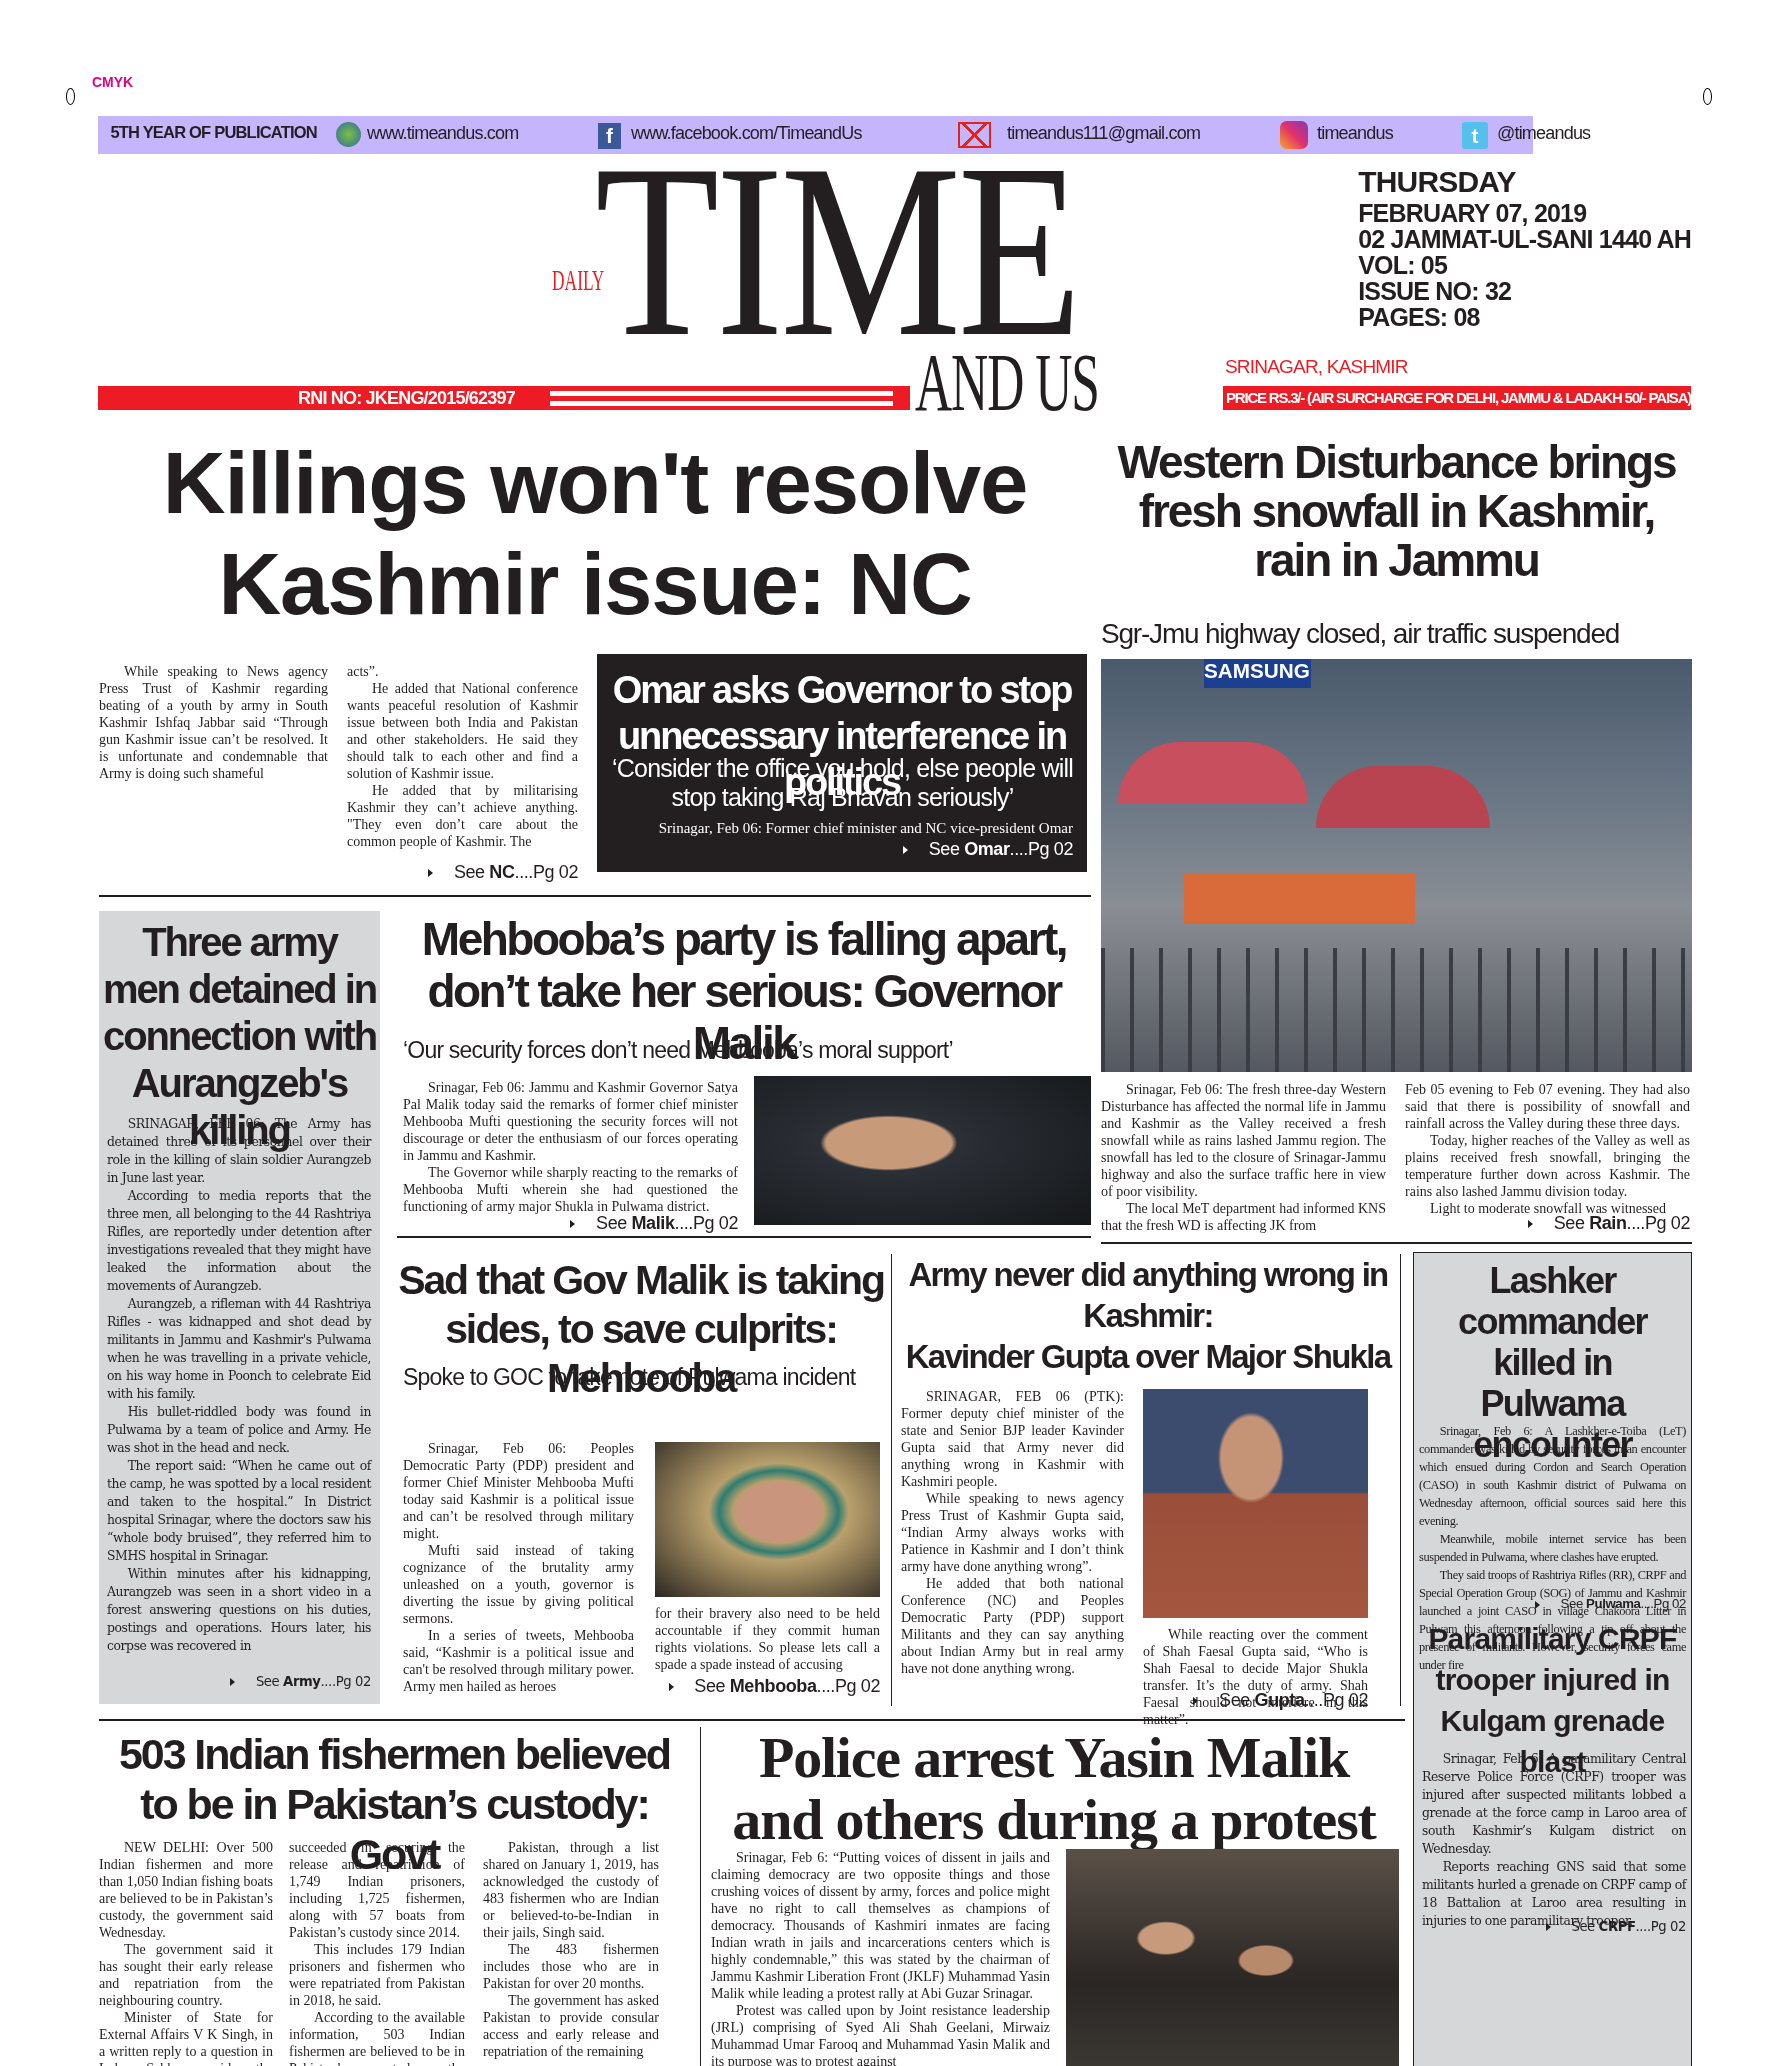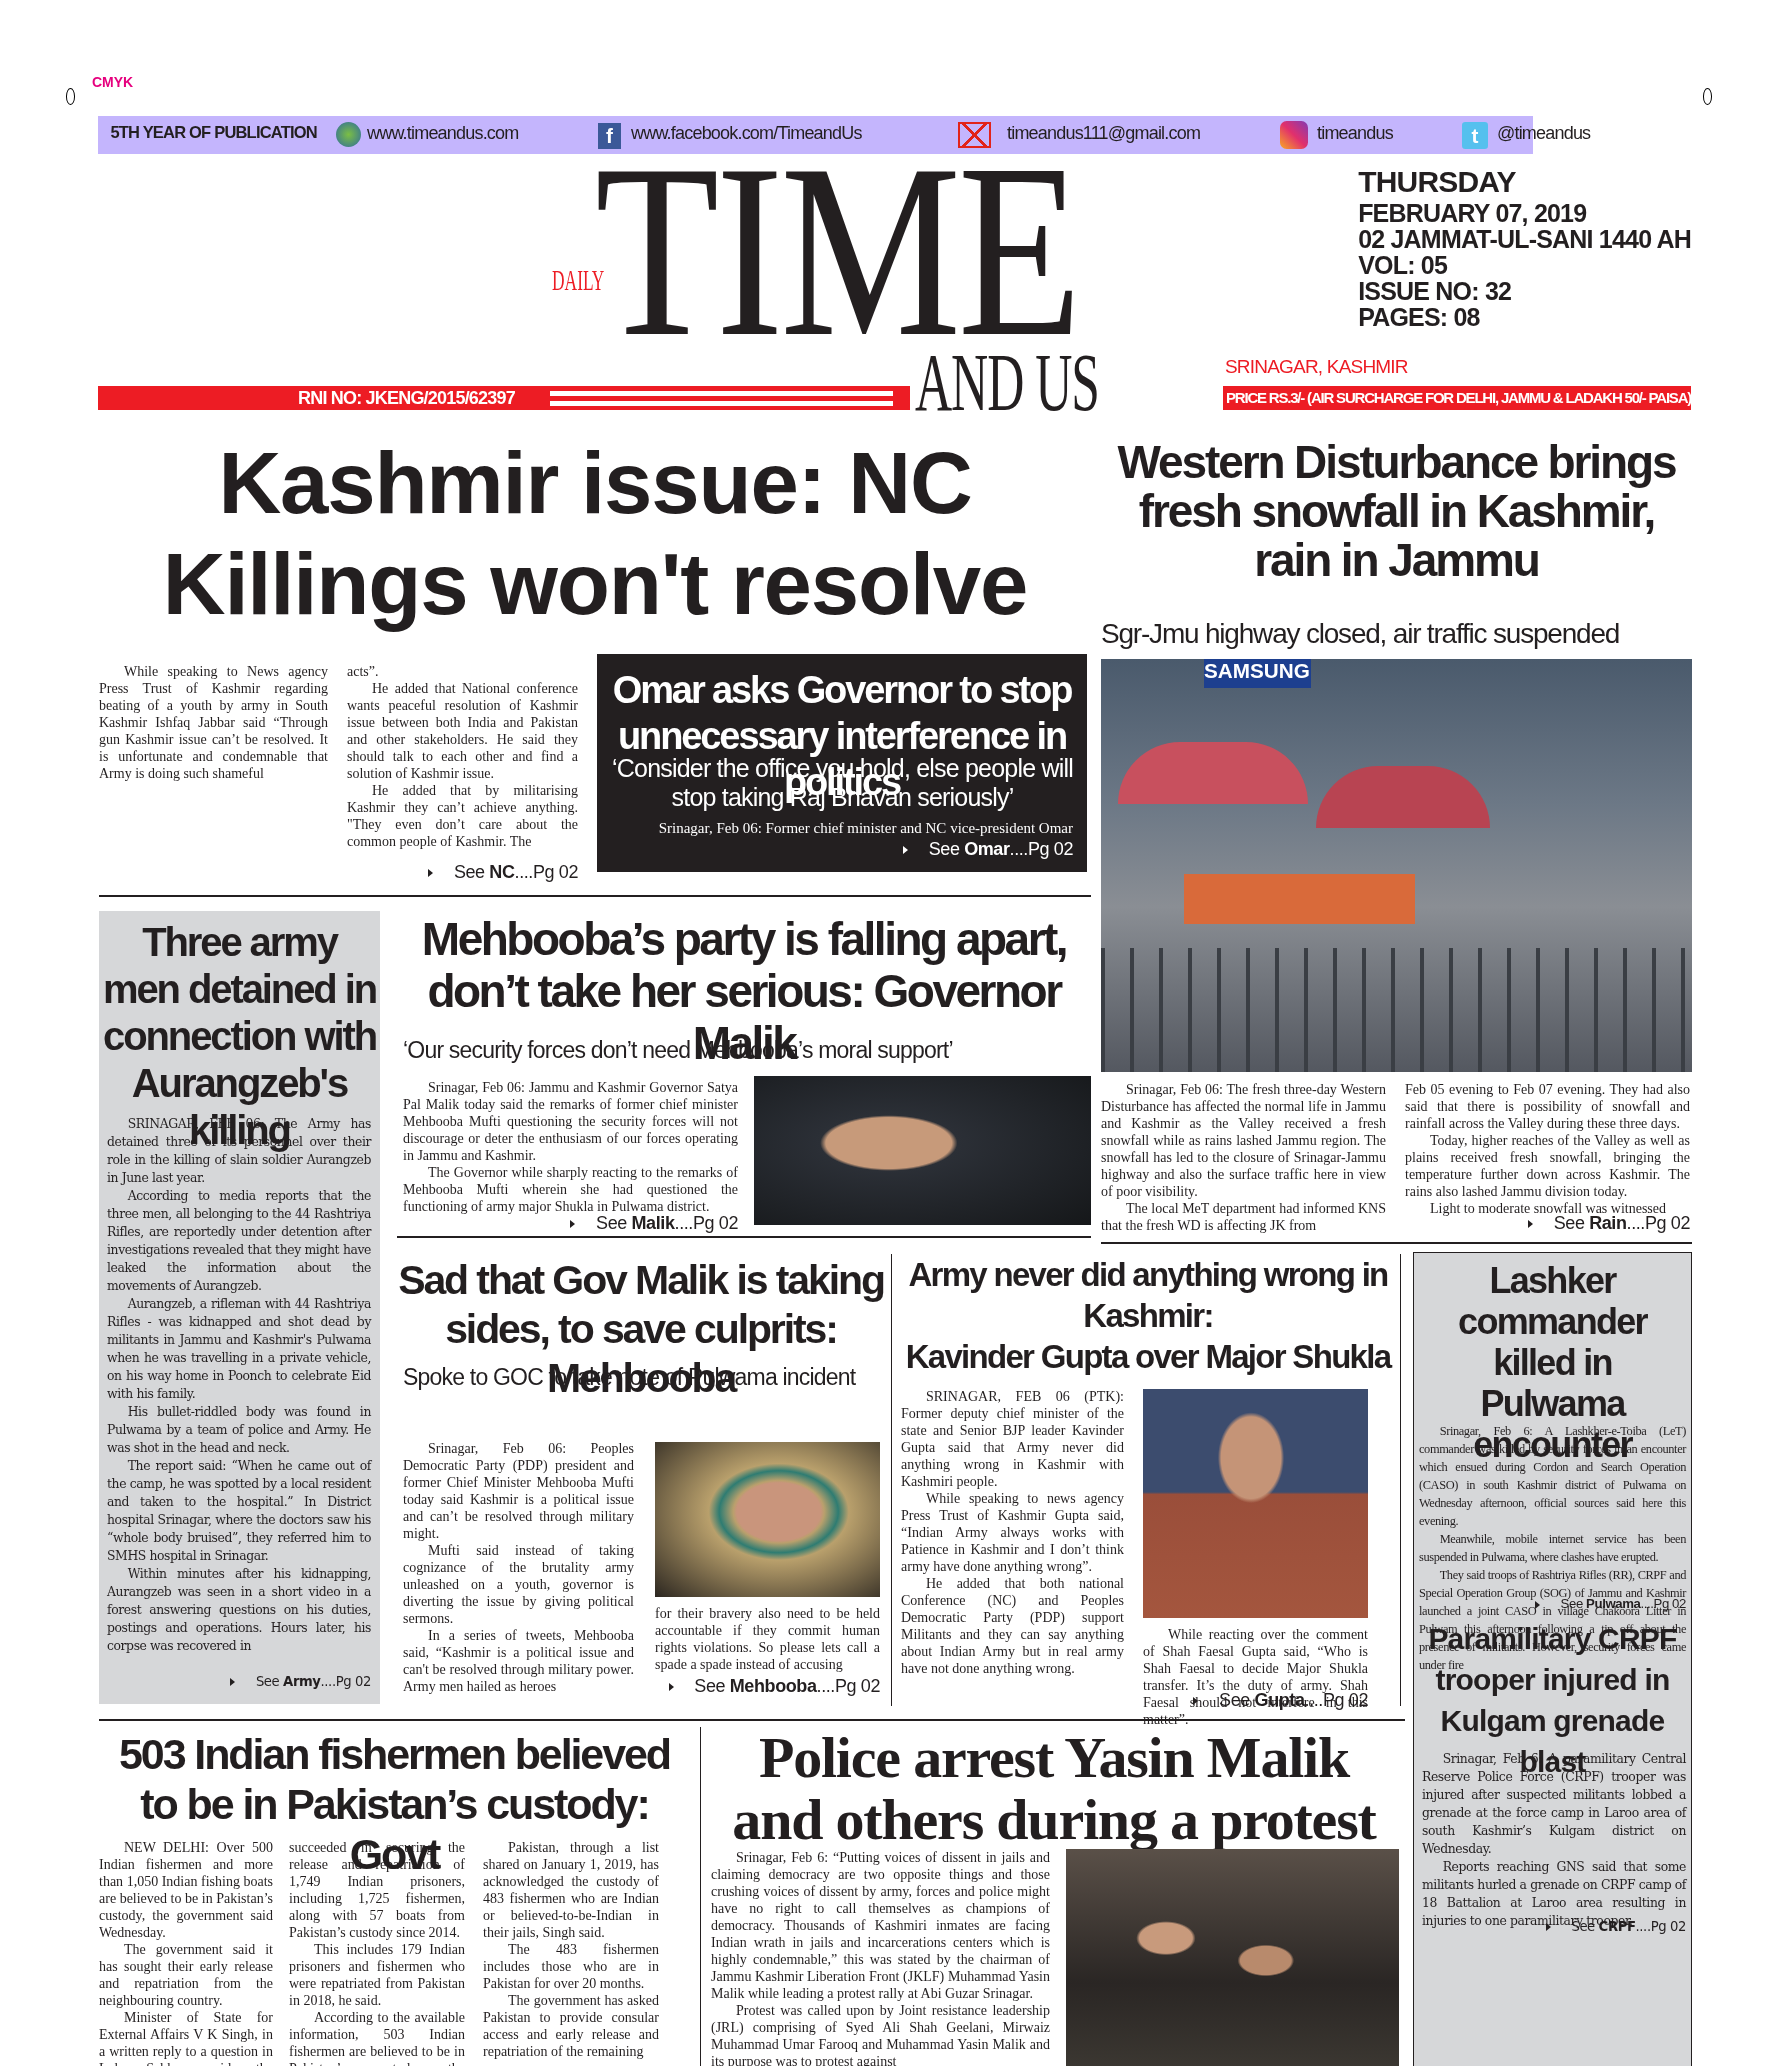--- a/index.html
+++ b/index.html
@@ -57,22 +57,22 @@
 <div class="abs cond" style="right:90px;top:163px;text-align:left;font-weight:bold;font-size:25px;line-height:26px">
   <div style="font-size:30px;line-height:37px">THURSDAY</div>
   <div>FEBRUARY 07, 2019</div>
   <div>02 JAMMAT-UL-SANI 1440 AH</div>
   <div>VOL: 05</div>
   <div>ISSUE NO: 32</div>
   <div>PAGES: 08</div>
 </div>
 
 <div class="abs hl" style="left:99px;top:432px;width:992px;font-size:87px;line-height:101px">
+  <div>Killings won't resolve</div>
   <div>Kashmir issue:  NC</div>
-  <div>Killings won't resolve</div>
 </div>
 <div class="abs body" style="left:99px;top:663px;width:229px">
     <p>While speaking to News agency Press Trust of Kashmir regarding beating of a youth by army in South Kashmir Ishfaq Jabbar said “Through gun Kashmir issue can’t be resolved. It is unfortunate and condemnable that Army is doing such shameful</p>
 </div>
 <div class="abs body" style="left:347px;top:663px;width:231px">
   <p style="text-indent:0">acts”.</p>
     <p>He added that National conference wants peaceful resolution of Kashmir issue between both India and Pakistan and other stakeholders. He said they should talk to each other and find a solution of Kashmir issue.</p>
     <p>He added that by militarising Kashmir they can’t achieve anything. "They even don’t care about the common people of Kashmir. The</p>
 </div>
 <div class="abs see" style="left:347px;top:862px;width:231px"><span class="tri"></span><span>See </span><b>NC</b><span>....Pg 02</span></div>

